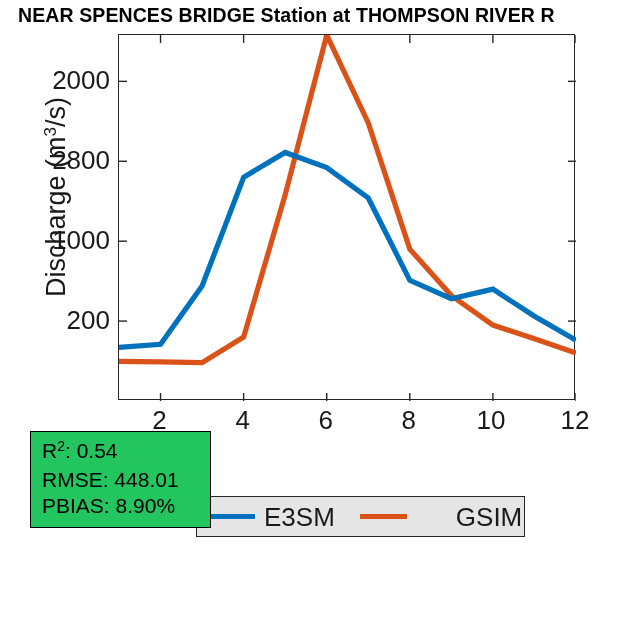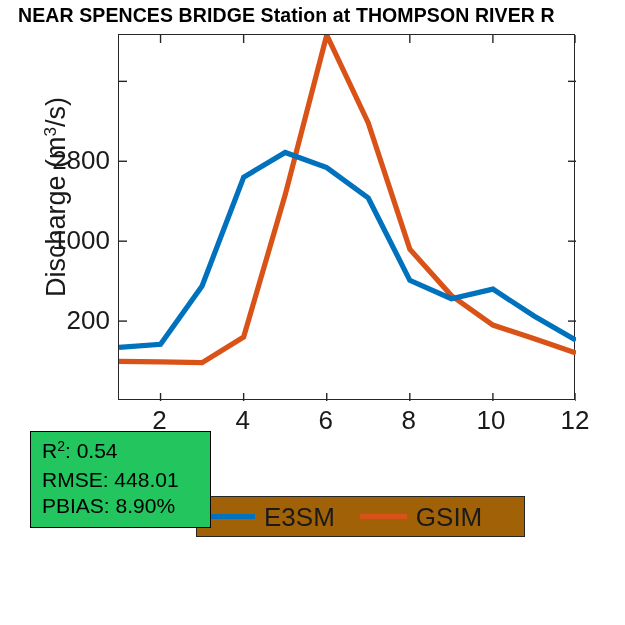--- a/index.html
+++ b/index.html
@@ -130,33 +130,33 @@
     top: -7px;
   }
   
   #legend {
     position: absolute;
     left: 196px;
     top: 496px;
     width: 329px;
     height: 41px;
     border: 1.4px solid #262626;
-    background: #a16207;
+    background: #e5e5e5;
     box-sizing: border-box;
     display: flex;
     align-items: center;
     z-index: 4;
   }
   .legend-entry {
     display: flex;
     align-items: center;
     height: 100%;
   }
   .legend-entry:first-child { margin-left: 11px; }
-  .legend-entry:last-child { margin-left: 25px; }
+  .legend-entry:last-child { margin-left: 25px; gap: 40px; }
   .legend-swatch {
     width: 47px;
     height: 5.5px;
     border-radius: 0;
     margin-right: 9px;
   }
   .legend-text {
     font-size: 26px;
     line-height: 26px;
     color: #1a1a1a;
@@ -199,20 +199,21 @@
         </g>
       <polyline id="series-gsim" fill="none" stroke-width="5.2" stroke-linejoin="miter" stroke-linecap="butt" points="0.00,326.36 41.55,326.84 83.09,327.64 124.64,302.07 166.18,159.83 207.73,0.00 249.27,87.90 290.82,214.17 332.36,260.52 373.91,290.08 415.45,303.67 457.00,318.05" stroke="#D95319"></polyline>
       <polyline id="series-e3sm" fill="none" stroke-width="5.2" stroke-linejoin="miter" stroke-linecap="butt" points="0.00,312.46 41.55,309.26 83.09,250.93 124.64,142.24 166.18,117.47 207.73,132.66 249.27,163.02 290.82,245.33 332.36,263.71 373.91,254.12 415.45,281.29 457.00,305.27" stroke="#0072BD"></polyline>
     </svg>
   </div>
 
   <div id="ytick-wrap">
       <div class="ytick-lbl" style="left: 10px; top: 307.087px;">200</div>
       <div class="ytick-lbl" style="left: 10px; top: 227.175px;">1000</div>
       <div class="ytick-lbl" style="left: 10px; top: 147.262px;">2800</div>
+      <div class="ytick-lbl" style="left: 10px; top: 67.3493px;">2000</div>
     </div>
   <div id="xtick-wrap">
       <div class="xtick-lbl" style="left: 129.545px; top: 407px;">2</div>
       <div class="xtick-lbl" style="left: 212.636px; top: 407px;">4</div>
       <div class="xtick-lbl" style="left: 295.727px; top: 407px;">6</div>
       <div class="xtick-lbl" style="left: 378.818px; top: 407px;">8</div>
       <div class="xtick-lbl" style="left: 461px; top: 407px;">10</div>
       <div class="xtick-lbl" style="left: 545px; top: 407px;">12</div>
     </div>
 

